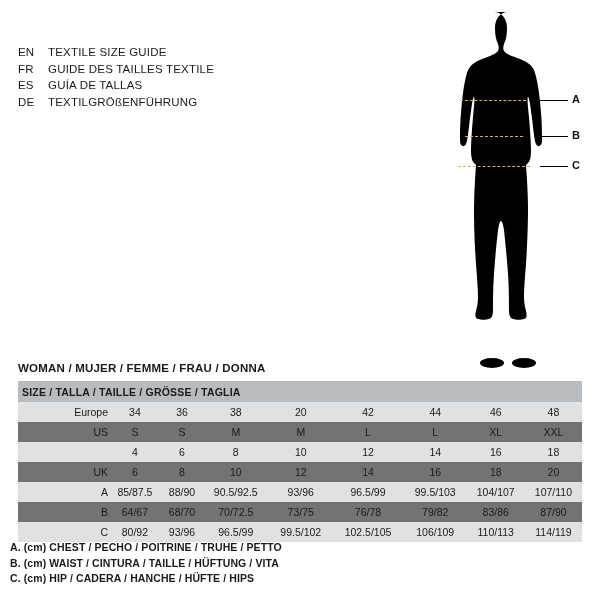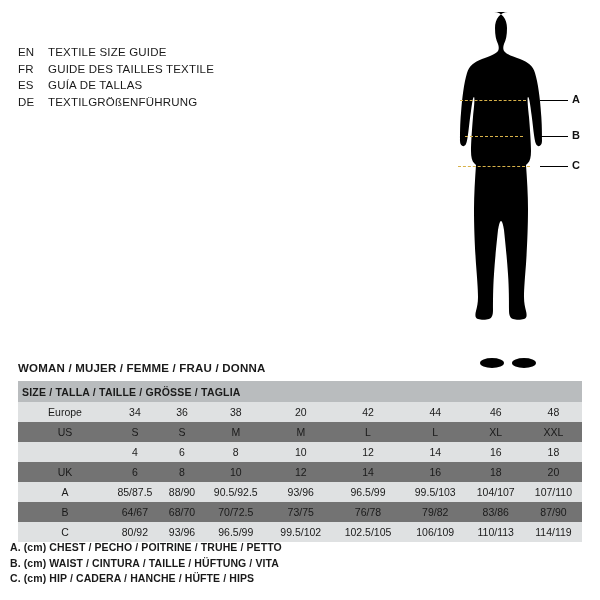--- a/index.html
+++ b/index.html
@@ -95,21 +95,21 @@
     width: 564px;
     font-size: 10.5px;
   }
   table.size-table td {
     padding: 2px 0 2px 0;
     height: 16px;
     text-align: center;
     white-space: nowrap;
   }
   table.size-table td.label {
-    text-align: center;
+    text-align: right;
     padding-left: 4px;
     width: 86px;
   }
   tr.head-row td {
     background: #b9bcbe;
     font-weight: bold;
     text-align: left;
     padding-left: 4px;
     font-size: 10.5px;
     letter-spacing: 0.2px;

